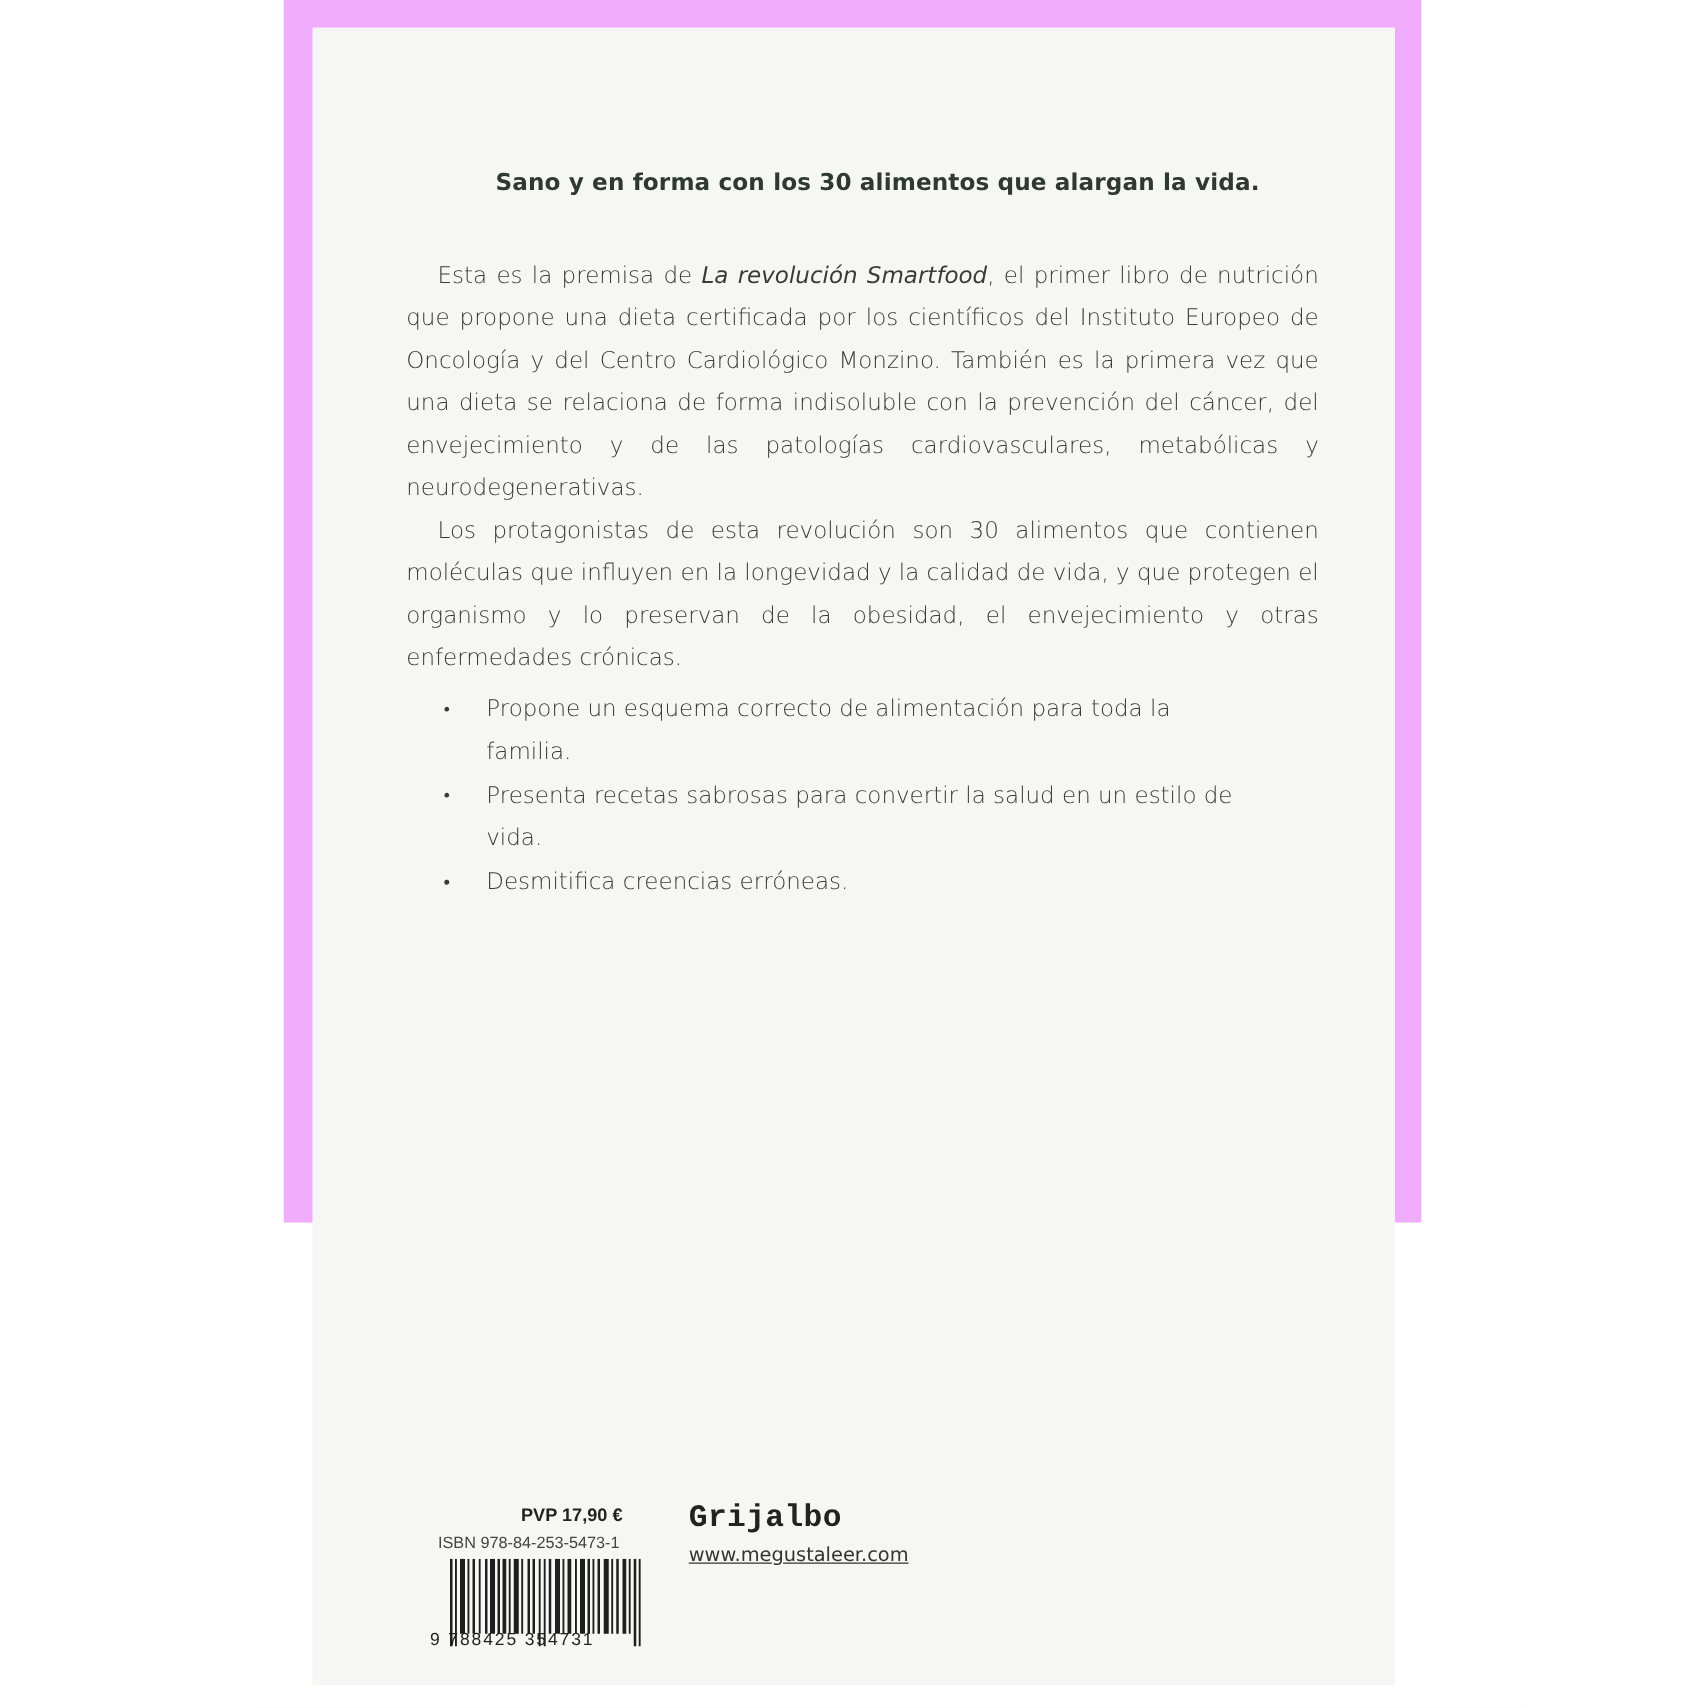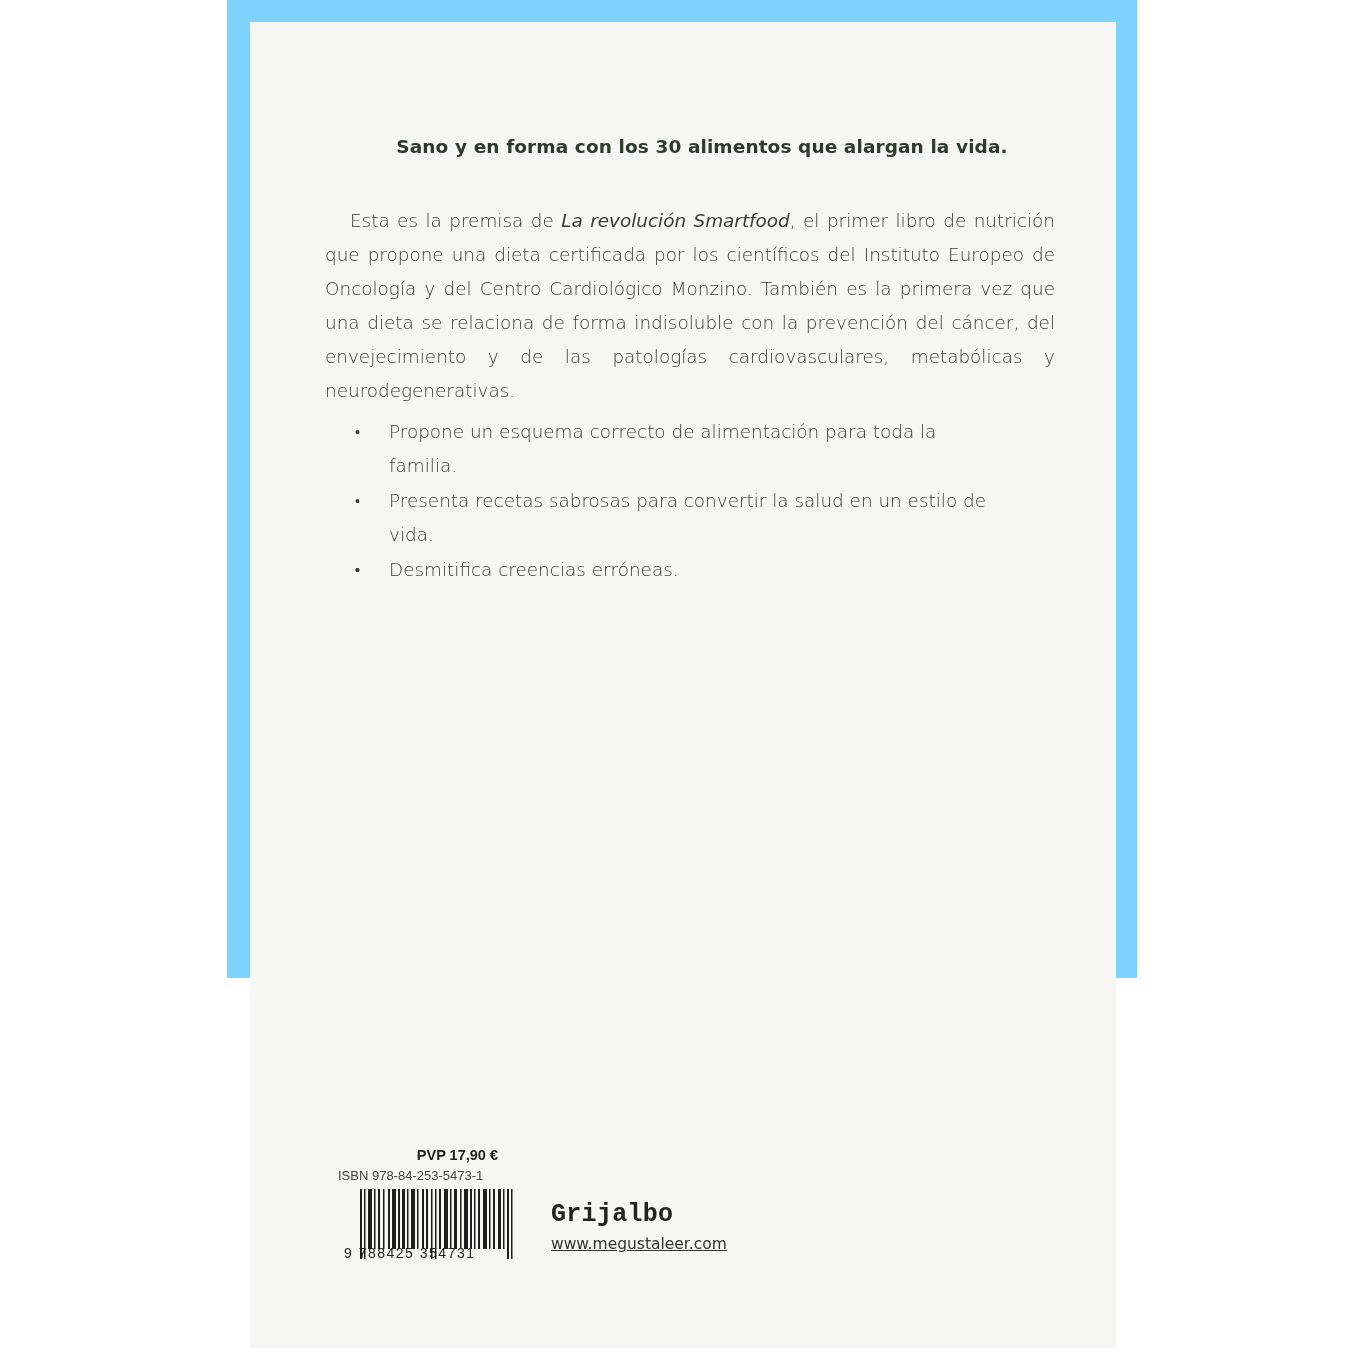--- a/index.html
+++ b/index.html
@@ -9,21 +9,21 @@
       height: 1366px;
       background: #ffffff;
       overflow: hidden;
     }
     .cover-frame {
       position: absolute;
       left: 227px;
       top: 0;
       width: 910px;
       height: 978px;
-      background: #7dd3fc;
+      background: #f0abfc;
     }
     .cover-inner {
       position: absolute;
       left: 23px;
       top: 22px;
       width: 866px;
       height: 1326px;
       background: #f6f6f5;
     }
     .tagline {
@@ -74,34 +74,34 @@
     }
     .bullets li .dot {
       position: absolute;
       left: 0;
       top: 0;
       font-size: 14px;
     }
     .price-block {
       position: absolute;
       left: 88px;
-      top: 1124px;
+      top: 1182px;
       width: 180px;
       font-family: "Liberation Sans", sans-serif;
       color: #222;
     }
     .price {
       text-align: right;
       padding-right: 20px;
       font-weight: bold;
       font-size: 14.5px;
       line-height: 18px;
     }
     .isbn {
-      text-align: left;
+      text-align: center;
       padding-right: 10px;
       font-size: 13px;
       line-height: 18px;
       color: #444;
       margin-top: 3px;
     }
     .barcode {
       position: relative;
       margin-left: 22px;
       margin-top: 4px;
@@ -147,20 +147,21 @@
 </head>
 <body>
 
 <div class="cover-frame">
   <div class="cover-inner">
 
     <div class="tagline">Sano y en forma con los 30 alimentos que alargan la vida.</div>
 
     <div class="body-text">
       <p class="indent"><span>Esta es la premisa de </span><em>La revolución Smartfood</em><span>, el primer libro de nutrición que propone una dieta certificada por los científicos del Instituto Europeo de Oncología y del Centro Cardiológico Monzino. También es la primera vez que una dieta se relaciona de forma indisoluble con la prevención del cáncer, del envejecimiento y de las patologías cardiovasculares, metabólicas y neurodegenerativas.</span></p>
+      <p class="indent">Los protagonistas de esta revolución son 30 alimentos que contienen moléculas que influyen en la longevidad y la calidad de vida, y que protegen el organismo y lo preservan de la obesidad, el envejecimiento y otras enfermedades crónicas.</p>
 
       <ul class="bullets">
         <li><span class="dot">•</span><span>Propone un esquema correcto de alimentación para toda la familia.</span></li>
         <li><span class="dot">•</span><span>Presenta recetas sabrosas para convertir la salud en un estilo de vida.</span></li>
         <li><span class="dot">•</span></li>
         <li><span class="dot">•</span><span>Desmitifica creencias erróneas.</span></li>
       </ul>
     </div>
 
     <div class="price-block">

